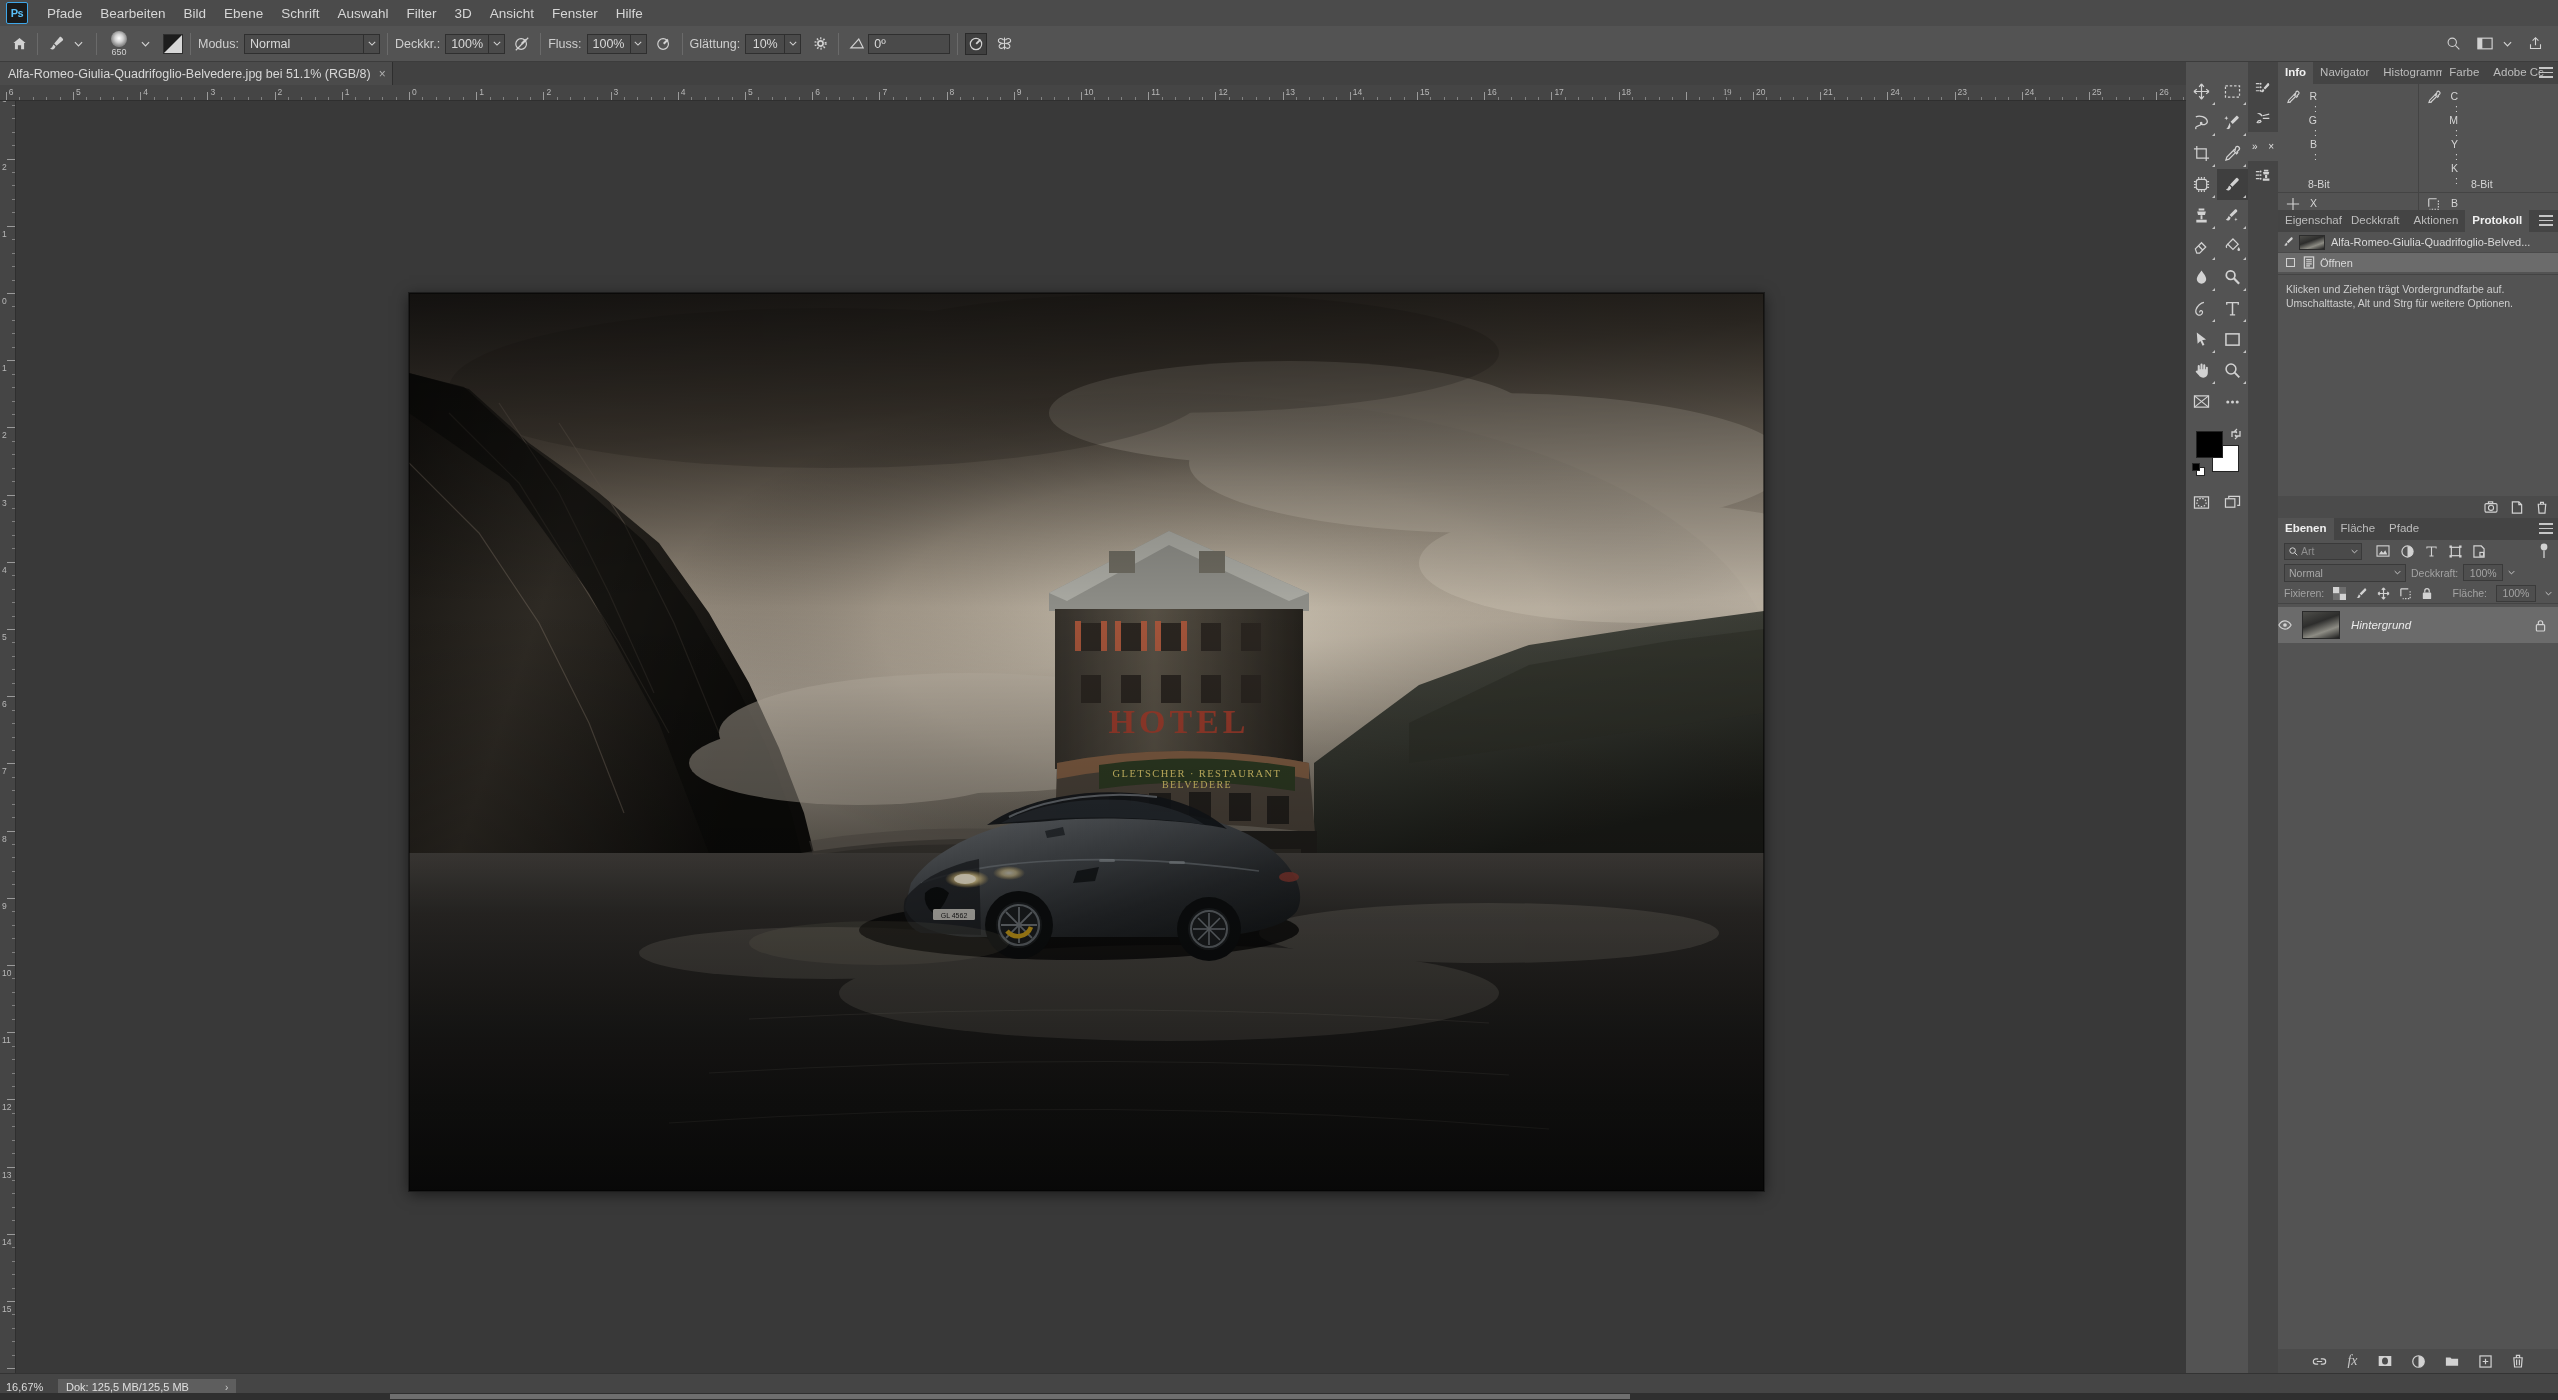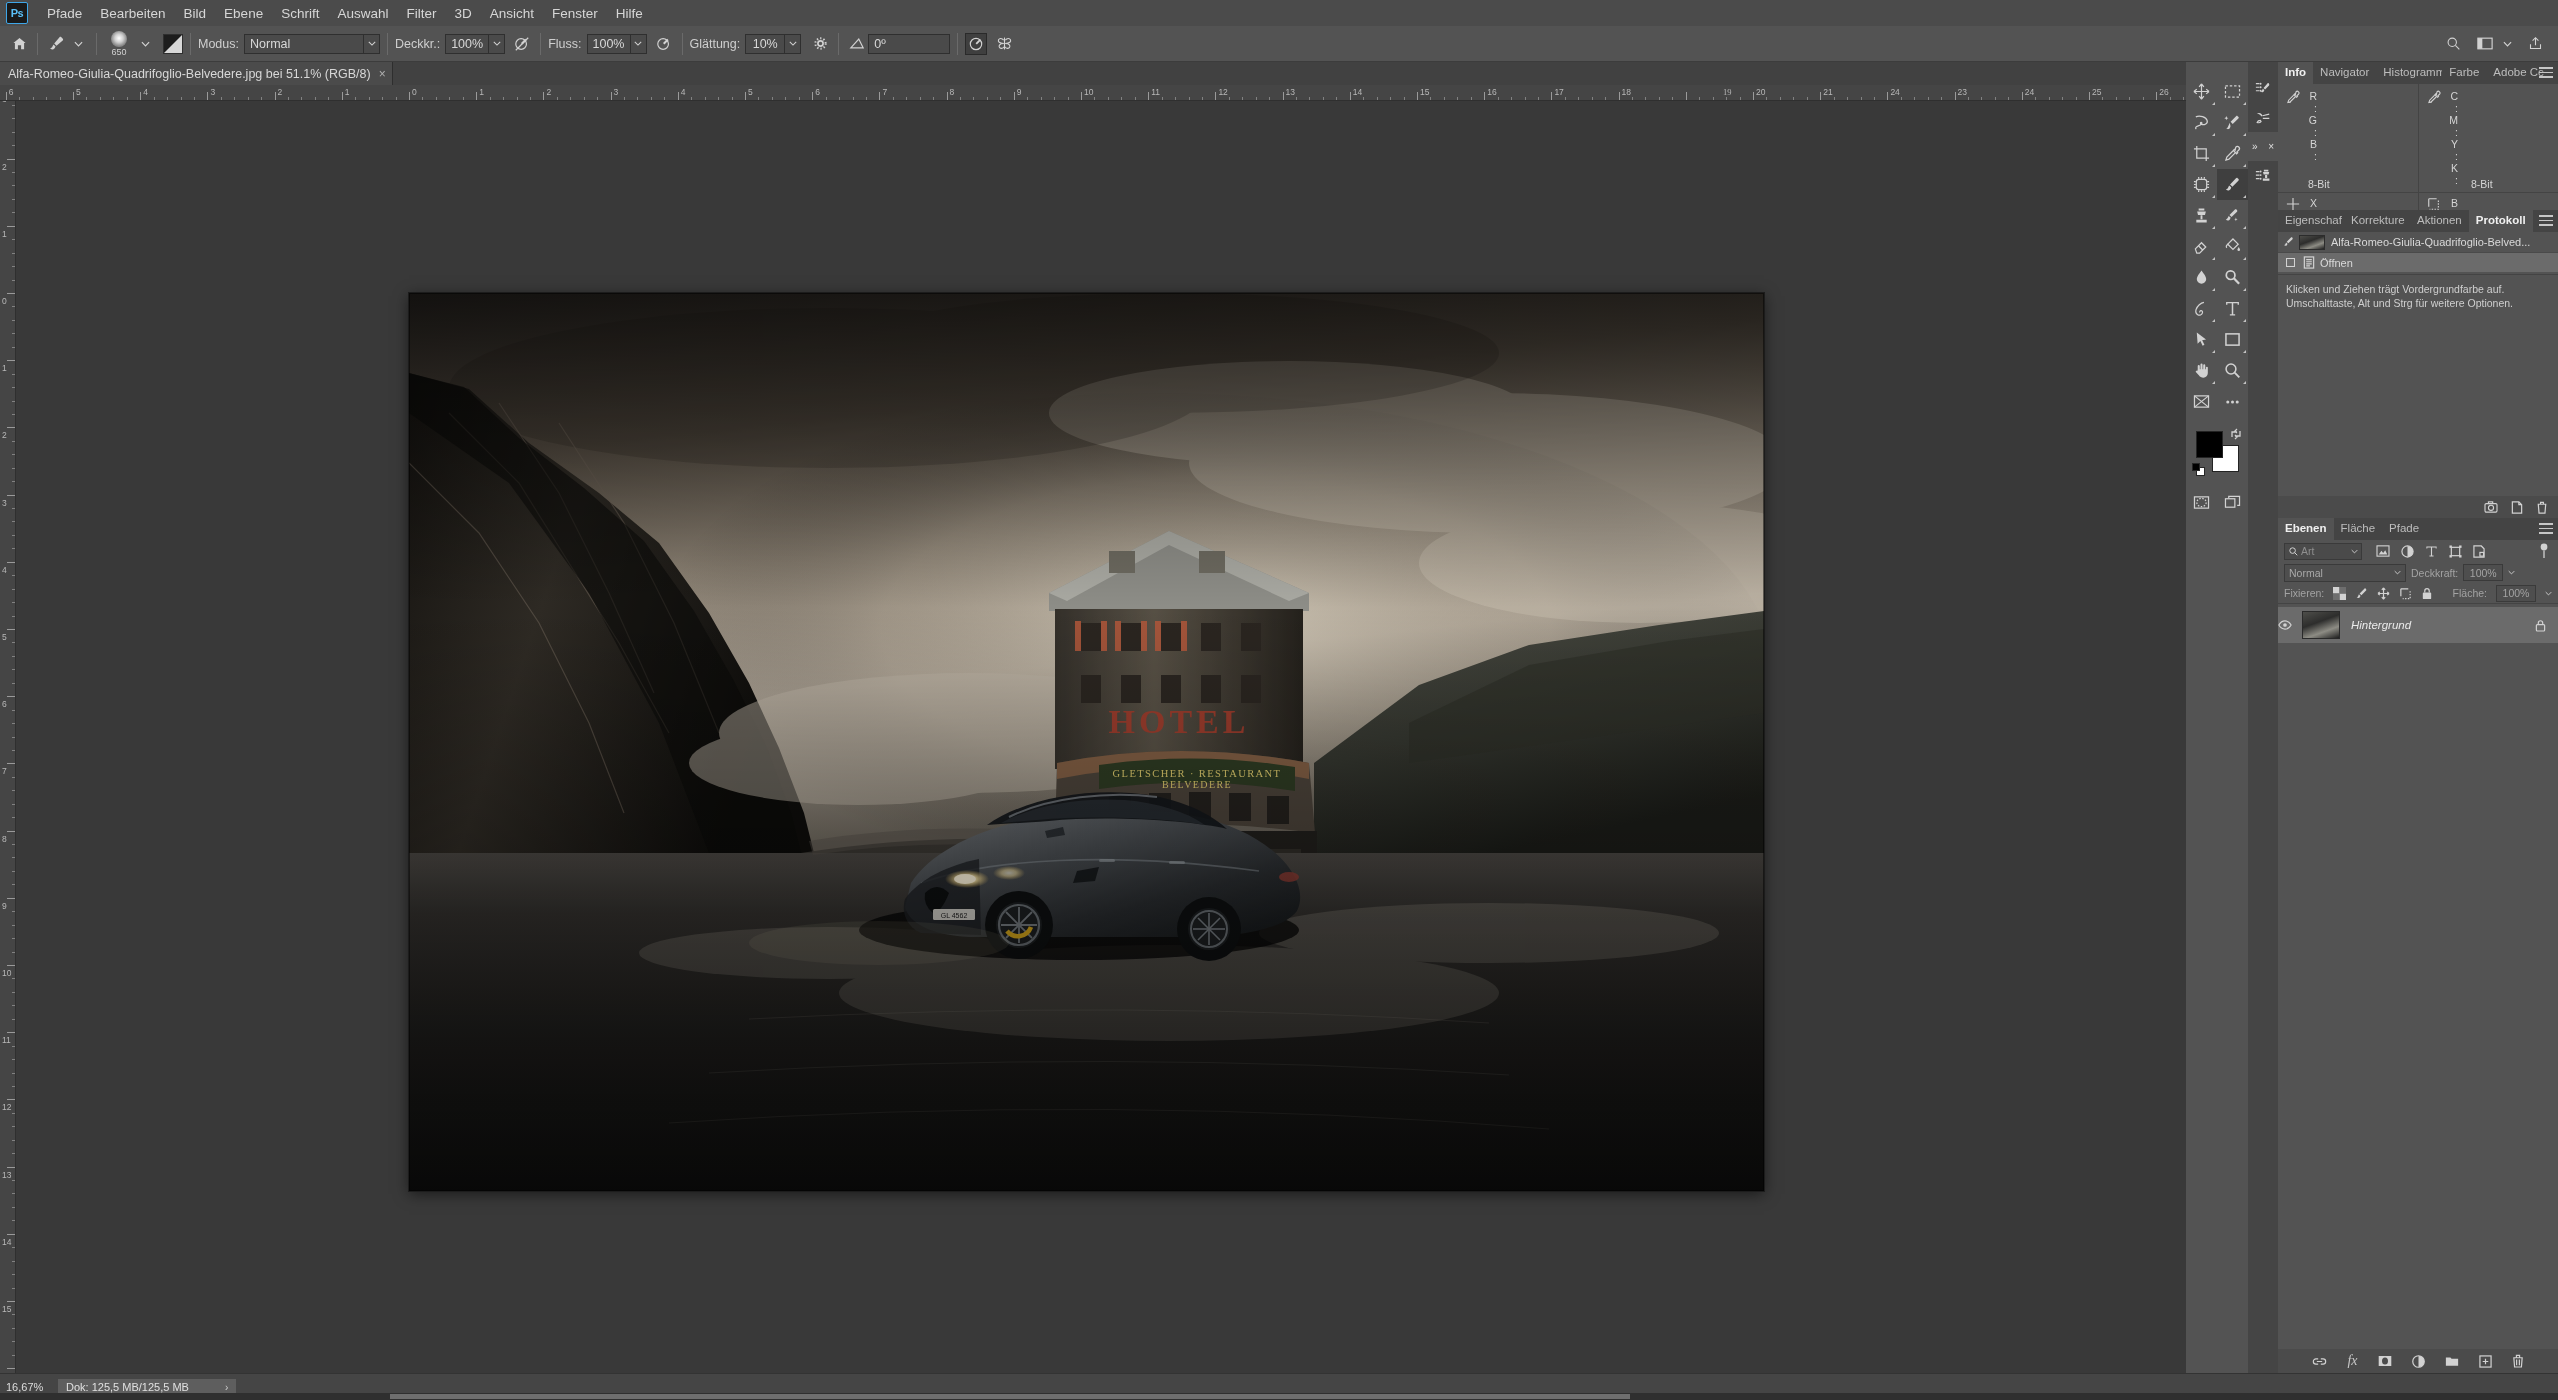--- a/index.html
+++ b/index.html
@@ -1303,21 +1303,21 @@
         <div class="info-hint">
           <div>Klicken und Ziehen trägt Vordergrundfarbe auf.</div>
           <div>Umschalttaste, Alt und Strg für weitere Optionen.</div>
         </div>
       </div>
     </div>
 
     <div id="historypanel">
       <div class="panel-tabbar">
         <div class="ptab">Eigenschaf</div>
-        <div class="ptab">Korrekture</div>
+        <div class="ptab">Deckkraft</div>
         <div class="ptab">Aktionen</div>
         <div class="ptab active">Protokoll</div>
         <div class="pmenu">
             <i></i>
             <i></i>
             <i></i>
           </div>
       </div>
       <div class="panel-body">
         <div class="hist-row state" style="height:21px">

